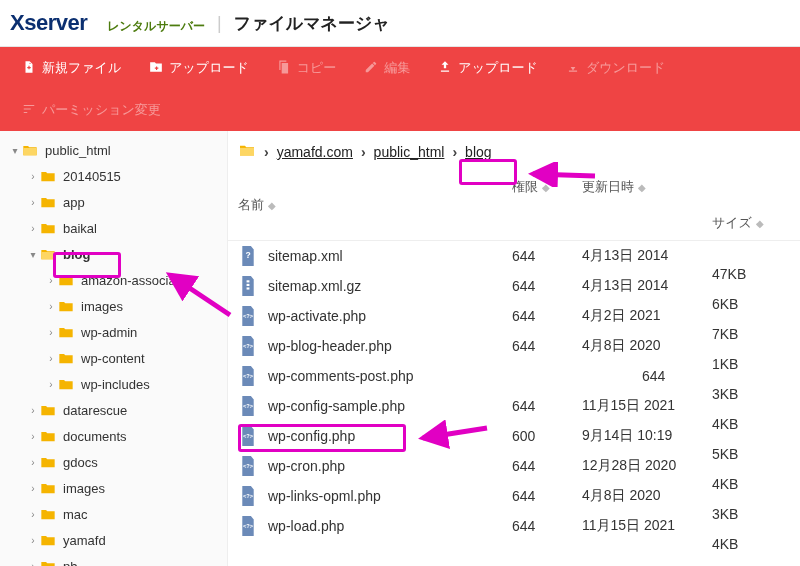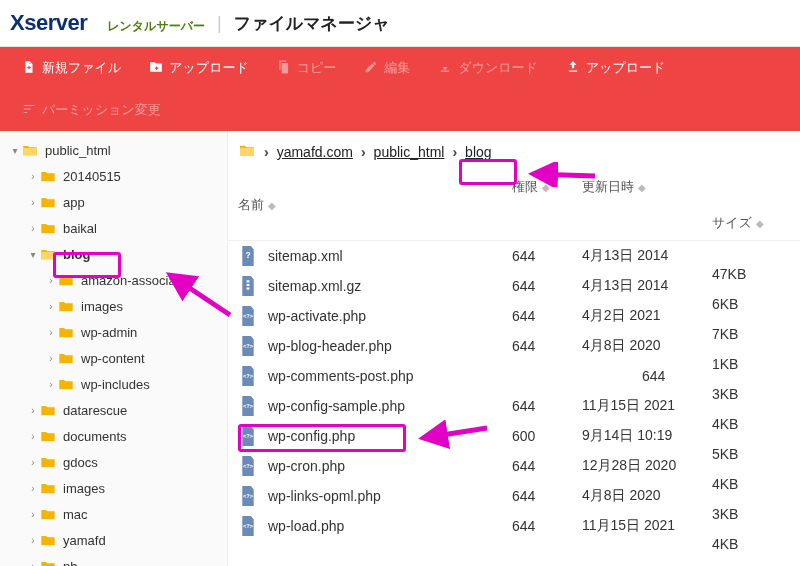--- a/index.html
+++ b/index.html
@@ -91,31 +91,31 @@
             <path d="M16 1H4v16h2V3h10V1zm3 4H8v18h11V5z"></path>
           </svg></span>
       <span>コピー</span>
     </div>
     <div class="tb-btn disabled">
       <span><svg viewBox="0 0 24 24">
             <path d="M3 17.25V21h3.75L17.81 9.94l-3.75-3.75L3 17.25zM20.71 7.04a1 1 0 000-1.41l-2.34-2.34a1 1 0 00-1.41 0l-1.83 1.83 3.75 3.75 1.83-1.83z"></path>
           </svg></span>
       <span>編集</span>
     </div>
+    <div class="tb-btn">
+      <span><svg viewBox="0 0 24 24">
+            <path d="M5 20h14v-2H5v2zM12 2L6 8h4v6h4V8h4l-6-6z"></path>
+          </svg></span>
+      <span>アップロード</span>
+    </div>
     <div class="tb-btn disabled">
       <span><svg viewBox="0 0 24 24">
             <path d="M5 20h14v-2H5v2zM12 2v10H8l4 6 4-6h-4V2h0z"></path>
           </svg></span>
       <span>ダウンロード</span>
-    </div>
-    <div class="tb-btn">
-      <span><svg viewBox="0 0 24 24">
-            <path d="M5 20h14v-2H5v2zM12 2L6 8h4v6h4V8h4l-6-6z"></path>
-          </svg></span>
-      <span>アップロード</span>
     </div>
   </div>
   <div class="tb-row">
     <div class="tb-btn disabled">
       <span><svg viewBox="0 0 24 24">
             <path d="M3 17h6v2H3v-2zm0-6h12v2H3v-2zm0-6h18v2H3V5z"></path>
           </svg></span>
       <span>パーミッション変更</span>
     </div>
   </div>

